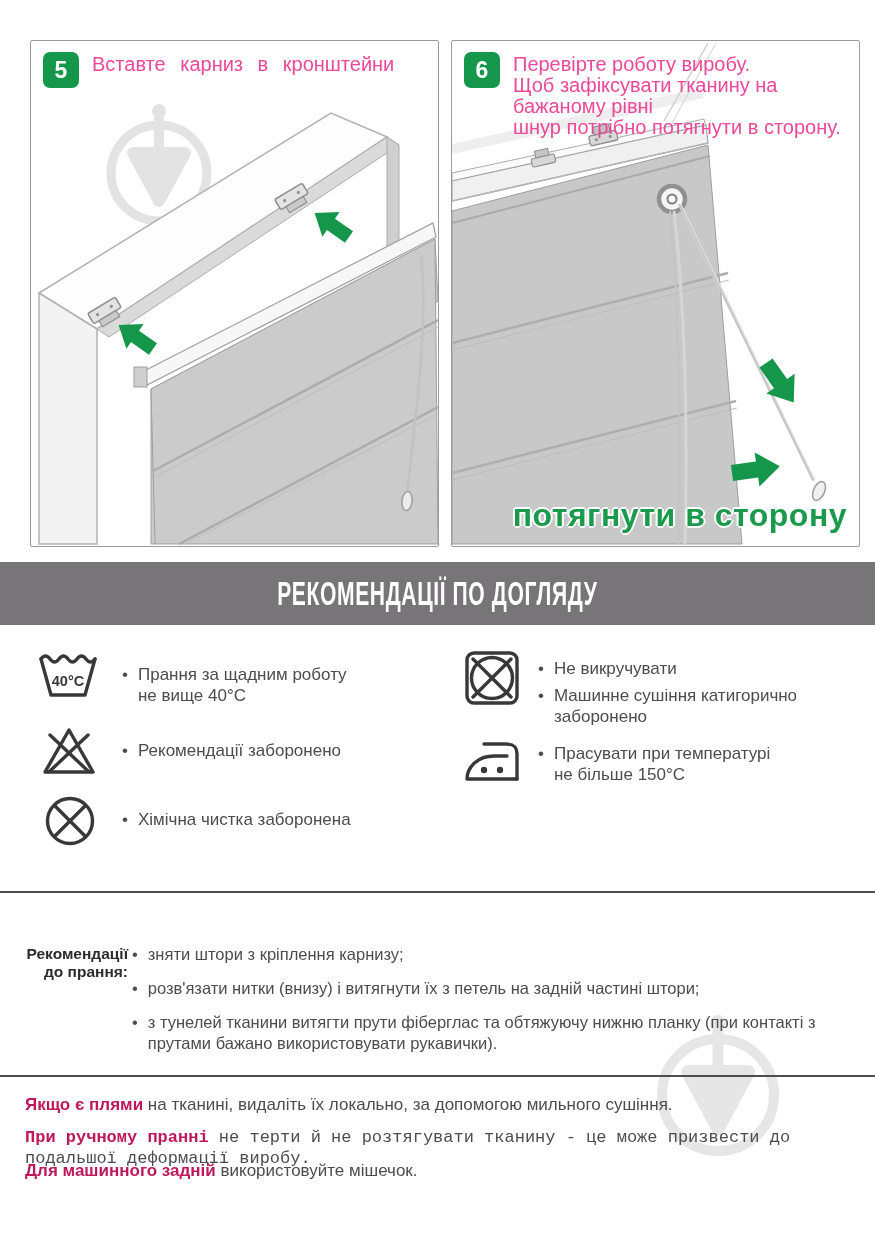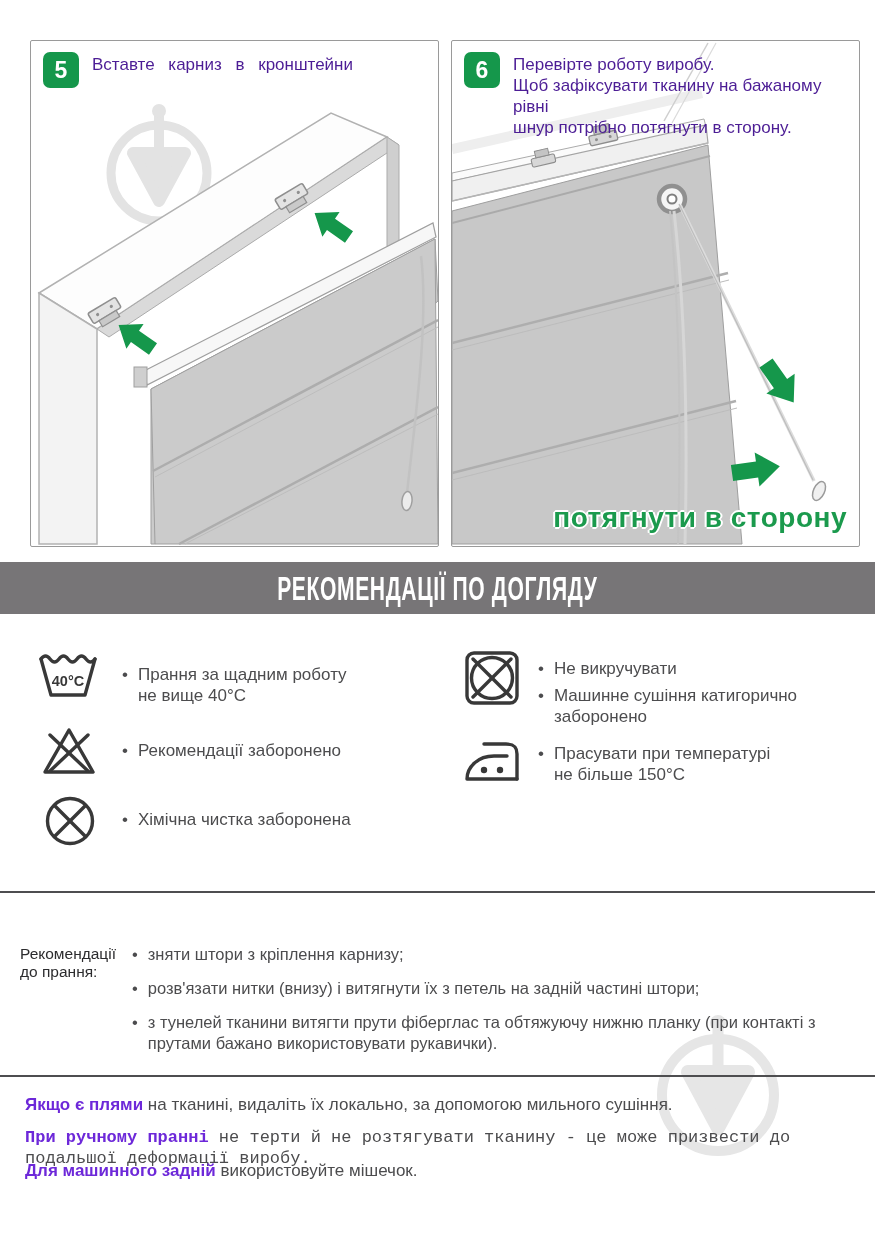--- a/index.html
+++ b/index.html
@@ -7,58 +7,58 @@
         font-family:"Liberation Sans", sans-serif;color:#4c4c4e;}
 
   
   .panel{position:absolute;top:40px;width:407px;height:505px;border:1px solid #9a9a9a;
          border-radius:2px;background:#fff;overflow:hidden;}
   .panel.p5{left:30px;}
   .panel.p6{left:451px;}
   .step-head{position:relative;z-index:2;display:flex;gap:13px;padding:11px 12px 0 12px;}
   .badge{flex:0 0 auto;width:36px;height:36px;border-radius:7px;background:#15974b;color:#fff;
          font-size:23px;font-weight:bold;display:flex;align-items:center;justify-content:center;}
-  .step-text{padding-top:2px;font-size:17px;line-height:21px;color:#4c1d95;}
+  .step-text{padding-top:2px;font-size:20px;line-height:21px;color:#ec4899;}
   .step-text .l{display:block;}
   .step-text .j{word-spacing:9px;}
   .illus{position:absolute;left:0;top:0;width:100%;height:100%;z-index:1;}
-  .callout{position:absolute;z-index:3;right:12px;bottom:12px;font-size:28px;font-weight:bold;
+  .callout{position:absolute;z-index:3;right:12px;bottom:12px;font-size:32px;font-weight:bold;
            color:#1b9a4d;letter-spacing:.5px;
            text-shadow:2px 0 0 #fff,-2px 0 0 #fff,0 2px 0 #fff,0 -2px 0 #fff,1px 1px 0 #fff,-1px -1px 0 #fff;}
 
   
-  .banner{position:absolute;left:0;top:562px;width:875px;height:52px;background:#777577;
+  .banner{position:absolute;left:0;top:562px;width:875px;height:63px;background:#777577;
           display:flex;align-items:center;justify-content:center;}
   .banner span{display:inline-block;color:#fff;font-size:34px;font-weight:bold;
                letter-spacing:1px;transform:scaleX(.62);white-space:nowrap;}
 
   
   .care-icon{position:absolute;}
   .care-text{position:absolute;font-size:17px;line-height:21px;color:#4c4c4e;}
   .entry{display:flex;gap:10px;margin-bottom:6px;}
   .entry .dot{flex:0 0 auto;font-size:17px;line-height:21px;color:#4c4c4e;}
   .entry .ln{display:block;}
 
   
   .divider{position:absolute;left:0;width:875px;height:2px;background:#4e4e50;z-index:1;}
   .d1{top:891px;}
   .d2{top:1075px;}
 
   
-  .recs-label{position:absolute;left:20px;top:945px;width:108px;
-              font-size:15.5px;line-height:18px;font-weight:normal;color:#2c2c2e;z-index:1;}
+  .recs-label{position:absolute;left:20px;top:945px;width:108px;text-align:right;
+              font-size:15.5px;line-height:18px;font-weight:bold;color:#2c2c2e;z-index:1;}
   .recs-label span{display:block;}
   .recs-list{position:absolute;left:132px;top:944px;width:722px;z-index:1;}
   .recs-item{display:flex;gap:10px;margin-bottom:13px;font-size:16.5px;line-height:21px;color:#4c4c4e;}
   .recs-item .dot{flex:0 0 auto;}
 
   
   .note{position:absolute;left:25px;width:820px;font-size:17px;line-height:21px;color:#4c4c4e;
         margin:0;z-index:1;}
-  .note b{color:#6d28d9;}
+  .note b{color:#be185d;}
   .n1{top:1094px;} .n2{top:1127px;font-family:Liberation Mono, monospace;} .n3{top:1160px;}
 
   .wm-bottom{position:absolute;left:648px;top:995px;z-index:0;}
 </style>
 </head>
 <body>
 
 <div class="page">
 
   <section class="panel p5">

